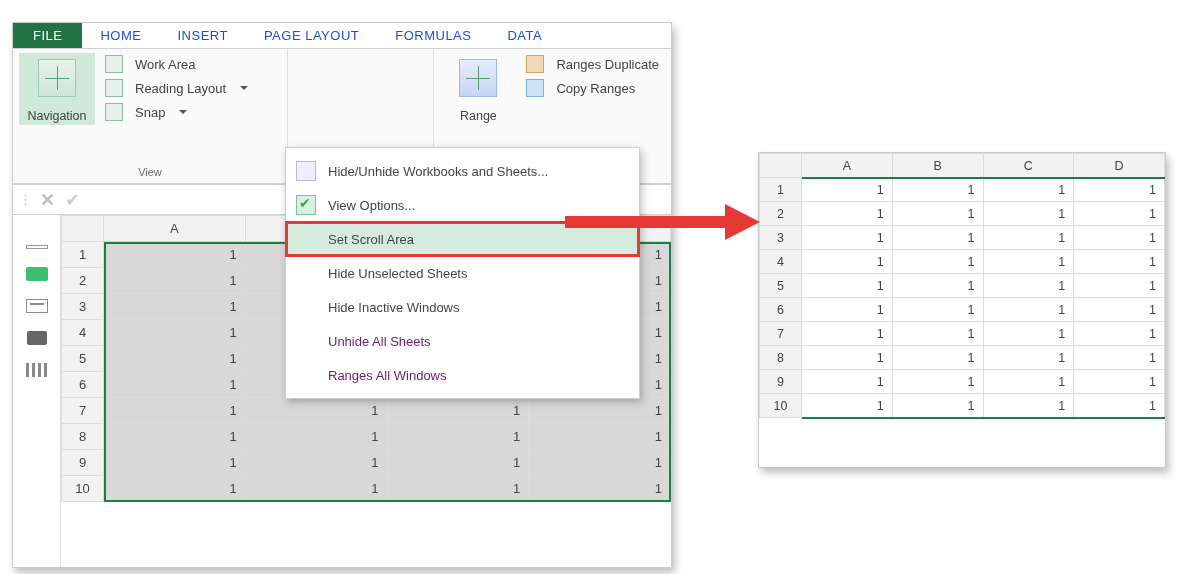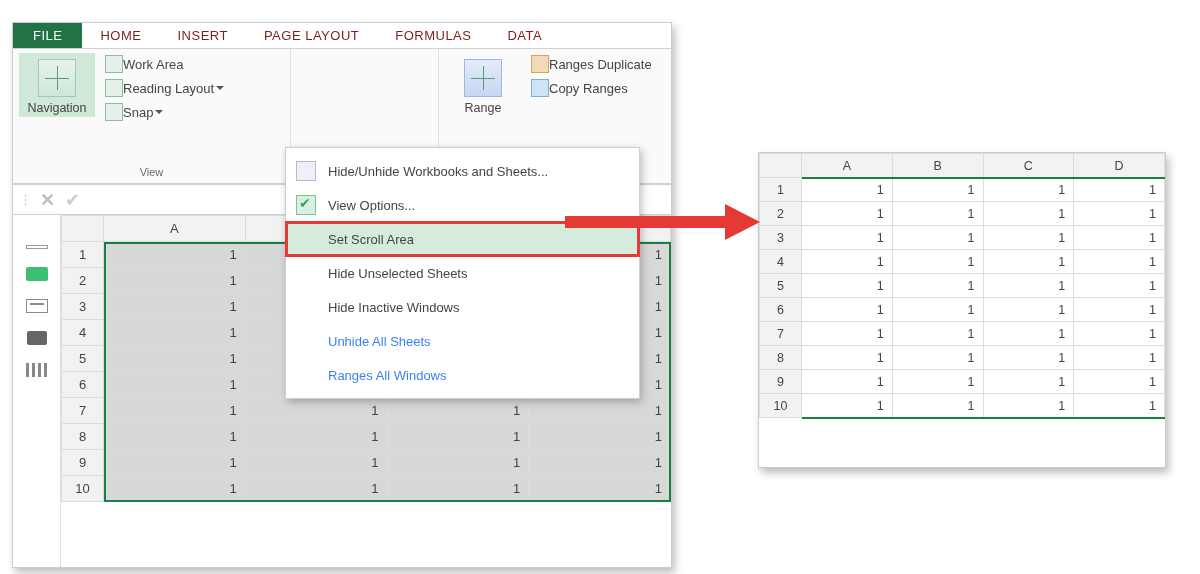--- a/index.html
+++ b/index.html
@@ -29,21 +29,21 @@
     display: flex;
     align-items: stretch;
     height: 26px;
     border-bottom: 1px solid #d0d0d0;
     user-select: none;
   }
   .tab {
     padding: 0 18px;
     line-height: 26px;
     font-size: 13px;
-    color: #7f1d1d;
+    color: #1d4ed8;
     letter-spacing: .5px;
     cursor: pointer;
   }
   .tab.file {
     background: #217346;
     color: #fff;
     font-weight: 400;
     padding: 0 20px;
   }
   
@@ -70,39 +70,39 @@
   .ribbon-group .grp-label {
     text-align: center;
     font-size: 11px;
     color: #6a6a6a;
     padding: 3px 0 5px;
   }
   .big-btn {
     display: flex; flex-direction: column; align-items: center;
     width: 76px;
     padding: 6px 2px 2px;
-    gap: 4px;
+    gap: 12px;
     cursor: pointer;
   }
   .big-btn.active { background: #cfe8d8; }
   .big-btn .bicon {
     width: 38px; height: 38px;
     border: 1px solid #9dcab2;
     background: linear-gradient(#e8f3ec,#cde6d7);
     position: relative;
   }
   .big-btn .bicon::before, .big-btn .bicon::after {
     content: ""; position: absolute; background: #5a9c78;
   }
   .big-btn .bicon::before { left:6px; right:6px; top:50%; height:1px; }
   .big-btn .bicon::after  { top:6px; bottom:6px; left:50%; width:1px; }
   .big-btn span { font-size: 12.5px; }
   .small-cmds { display:flex; flex-direction:column; gap:2px; }
   .scmd {
-    display: flex; align-items: center; gap: 0;
+    display: flex; align-items: center; gap: 12px;
     padding: 2px 6px;
     cursor: pointer;
     white-space: nowrap;
   }
   .scmd.active { background: #c8e4d2; }
   .scmd .sicon {
     width: 18px; height: 18px; flex: 0 0 18px;
     border: 1px solid #8bbfa1;
     background: #e6f1ea;
     position: relative;
@@ -201,21 +201,21 @@
     padding: 6px 16px 6px 10px;
     height: 34px;
     color:#444;
     cursor:pointer;
   }
   .mitem.highlight { background:#d5ecdc; }
   .mitem.redbox {
     outline: 3px solid #e53935;
     outline-offset: -2px;
   }
-  .mitem.disabled { color:#3b82f6; cursor:default;}
+  .mitem.disabled { color:#701a75; cursor:default;}
   .mic {
     width:20px; height:20px; flex:0 0 20px;
     border:1px solid #bbb; background:#eef; position:relative;
   }
   .mic.none { border:none; background:transparent;}
   .mic.green { background:#d8f0e0; border-color:#7ec29a;}
   .mic.check::after {content:"✔"; position:absolute; left:2px; top:-1px; font-size:14px; color:#39a05a;}
   
   .arrow-wrap {
     position:absolute;

